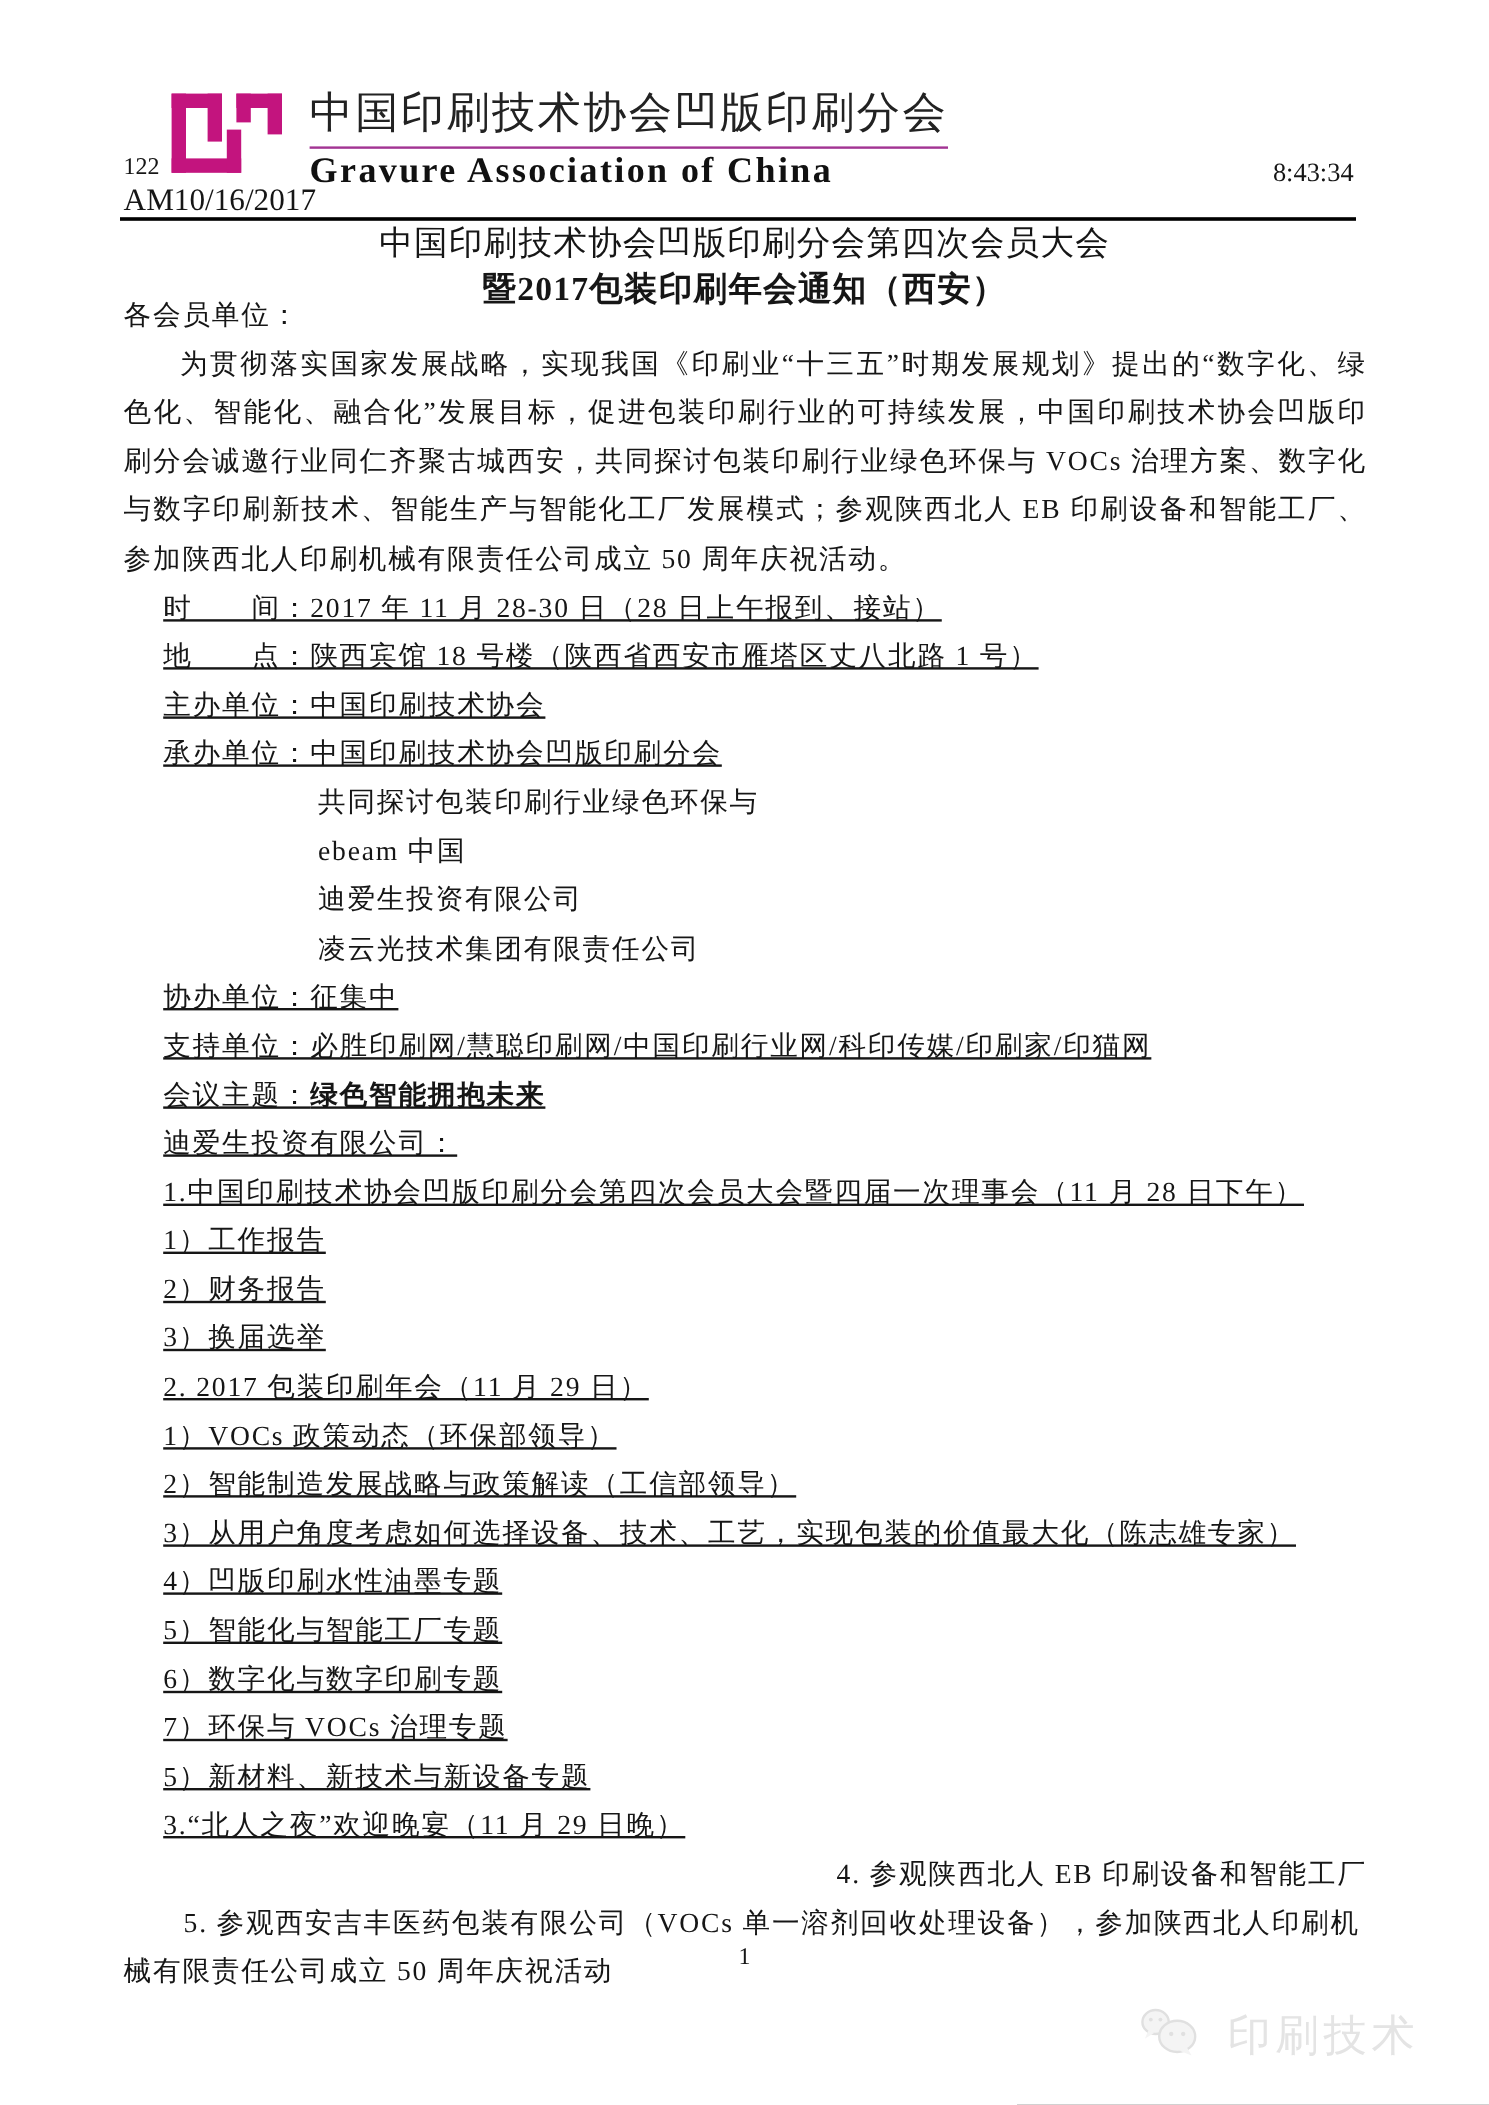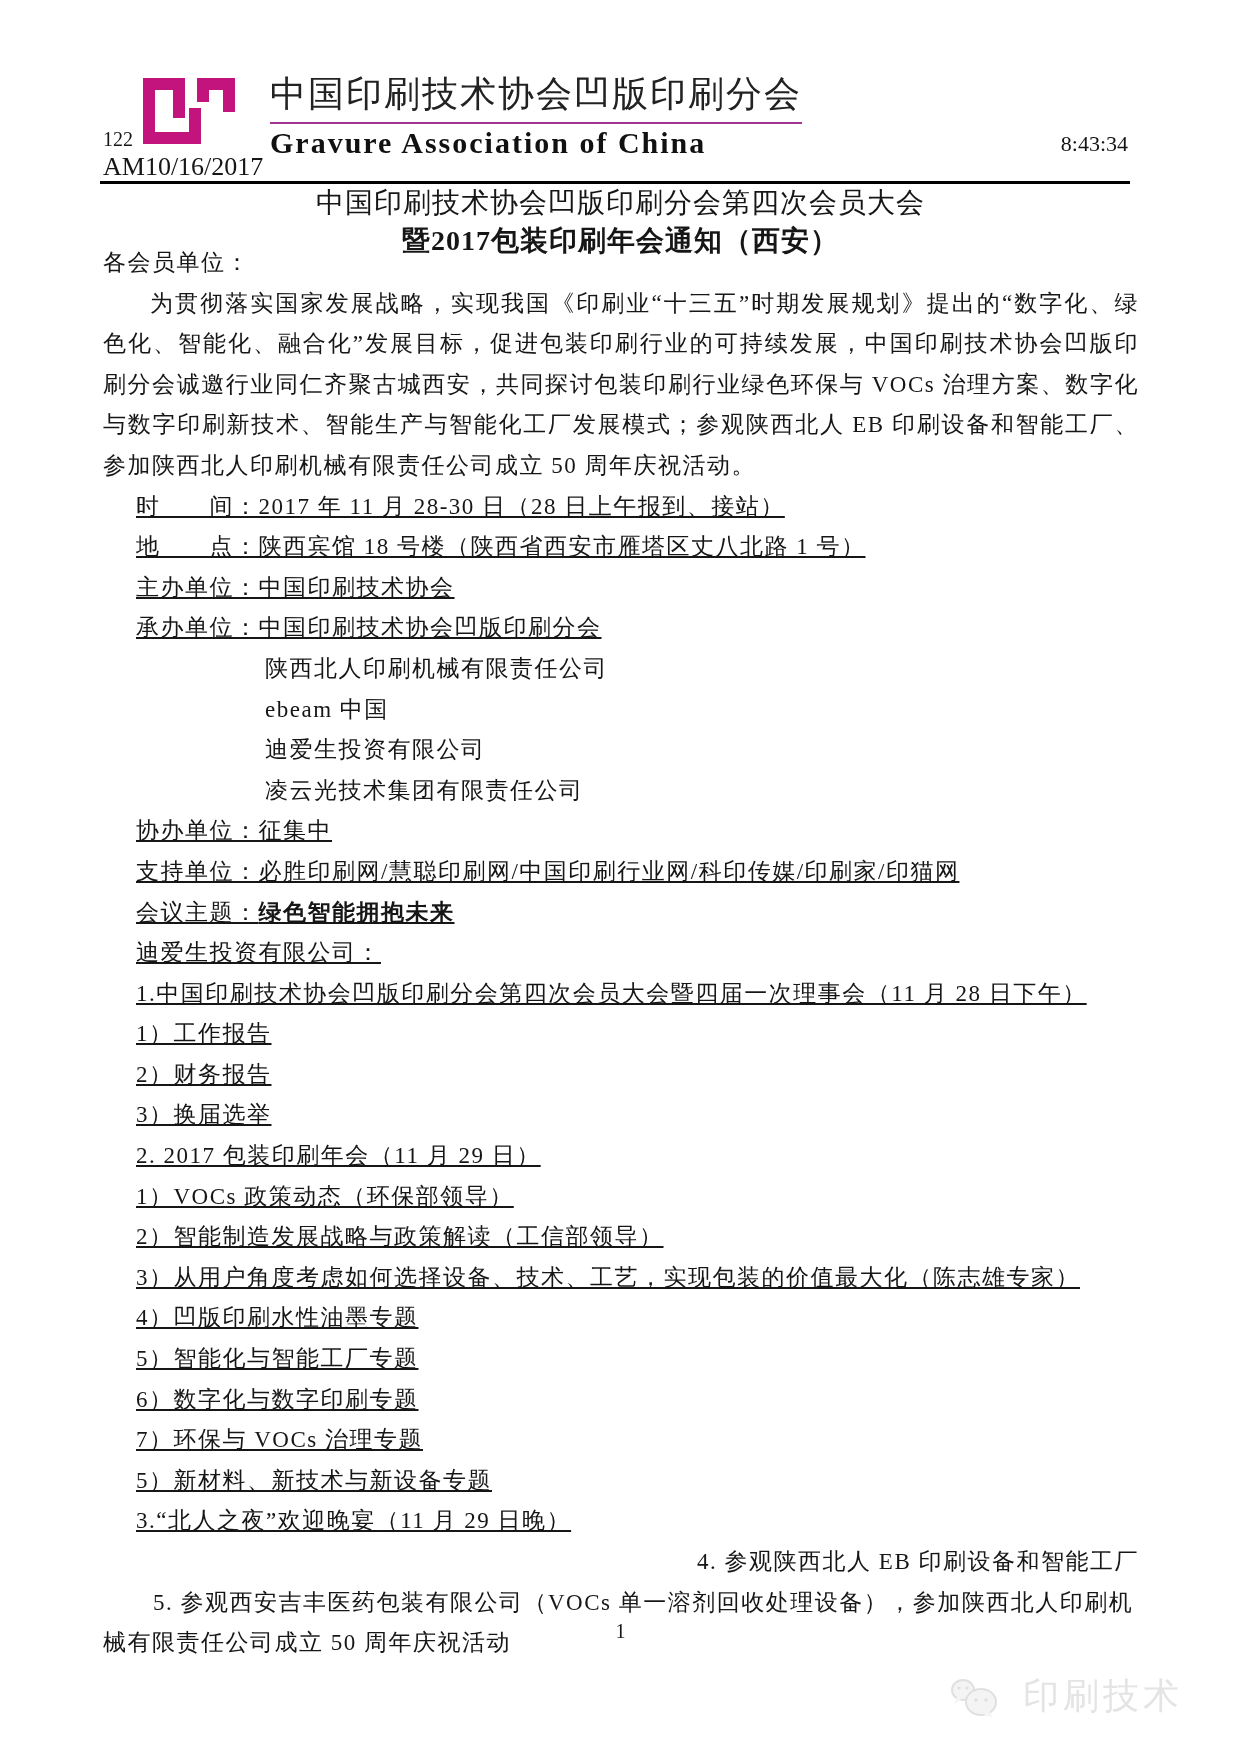--- a/index.html
+++ b/index.html
@@ -9,21 +9,21 @@
     height: 1754px;
     margin: 0 auto;
     background: #ffffff;
     font-family: "Liberation Serif", "DejaVu Serif", serif;
     color: #161616;
     overflow: hidden;
   }
 
   
   .logo { position:absolute; left:137px; top:74px; width:104px; height:82px; }
-  .orgblock { position:absolute; left:270px; top:70px; }
+  .orgblock { position:absolute; left:258px; top:70px; }
   .org-zh {
     font-size: 36px; letter-spacing: 2px; color:#222;
     padding-bottom: 3px; border-bottom: 2px solid #a23493;
     white-space: nowrap;
   }
   .org-en {
     font-size: 30px; font-weight: bold; letter-spacing: 2px; color:#111;
     margin-top: 2px; white-space: nowrap;
   }
   .meta-counter { position:absolute; left:103px; top:128px; font-size:20px; }
@@ -47,21 +47,21 @@
   .para5 { white-space:normal; text-indent:50px; }
   .ind   { padding-left:33px;text-decoration:underline; }
   .ind4  { padding-left:50px;text-align:right; }
   .sub   { padding-left:162px; }
   .bold  { font-weight:bold; }
 
   
   .pagenum { position:absolute; left:0; top:1620px; width:100%; text-align:center; font-size:20px; }
   .watermark {
     position:absolute; right:58px; top:1672px;
-    display:flex; align-items:flex-end; gap:22px;
+    display:flex; align-items:flex-start; gap:22px;
     color:#e4e4e4; font-size:36px; letter-spacing:4px;
     font-family:"Liberation Sans", sans-serif;
   }
   .wm-icon { width:52px; height:44px; }
 </style>
 </head>
 <body>
 
 <div class="page">
 
@@ -91,21 +91,21 @@
   <div class="title1">中国印刷技术协会凹版印刷分会第四次会员大会</div>
   <div class="title2">暨2017包装印刷年会通知（西安）</div>
 
   <div class="body">
     <div class="line">各会员单位：</div>
     <div class="para">为贯彻落实国家发展战略，实现我国《印刷业“十三五”时期发展规划》提出的“数字化、绿色化、智能化、融合化”发展目标，促进包装印刷行业的可持续发展，中国印刷技术协会凹版印刷分会诚邀行业同仁齐聚古城西安，共同探讨包装印刷行业绿色环保与 VOCs 治理方案、数字化与数字印刷新技术、智能生产与智能化工厂发展模式；参观陕西北人 EB 印刷设备和智能工厂、参加陕西北人印刷机械有限责任公司成立 50 周年庆祝活动。</div>
     <div class="line ind">时　　间：2017 年 11 月 28-30 日（28 日上午报到、接站）</div>
     <div class="line ind">地　　点：陕西宾馆 18 号楼（陕西省西安市雁塔区丈八北路 1 号）</div>
     <div class="line ind">主办单位：中国印刷技术协会</div>
     <div class="line ind">承办单位：中国印刷技术协会凹版印刷分会</div>
-    <div class="line sub">陕西北人印刷机械有限责任公司</div>
+    <div class="line sub">共同探讨包装印刷行业绿色环保与</div>
     <div class="line sub">ebeam 中国</div>
     <div class="line sub">迪爱生投资有限公司</div>
     <div class="line sub">凌云光技术集团有限责任公司</div>
     <div class="line ind">协办单位：征集中</div>
     <div class="line ind">支持单位：必胜印刷网/慧聪印刷网/中国印刷行业网/科印传媒/印刷家/印猫网</div>
     <div class="line ind"><span>会议主题：</span><span class="bold">绿色智能拥抱未来</span></div>
     <div class="line ind">迪爱生投资有限公司：</div>
     <div class="line ind">1.中国印刷技术协会凹版印刷分会第四次会员大会暨四届一次理事会（11 月 28 日下午）</div>
     <div class="line ind">1）工作报告</div>
     <div class="line ind">2）财务报告</div>

